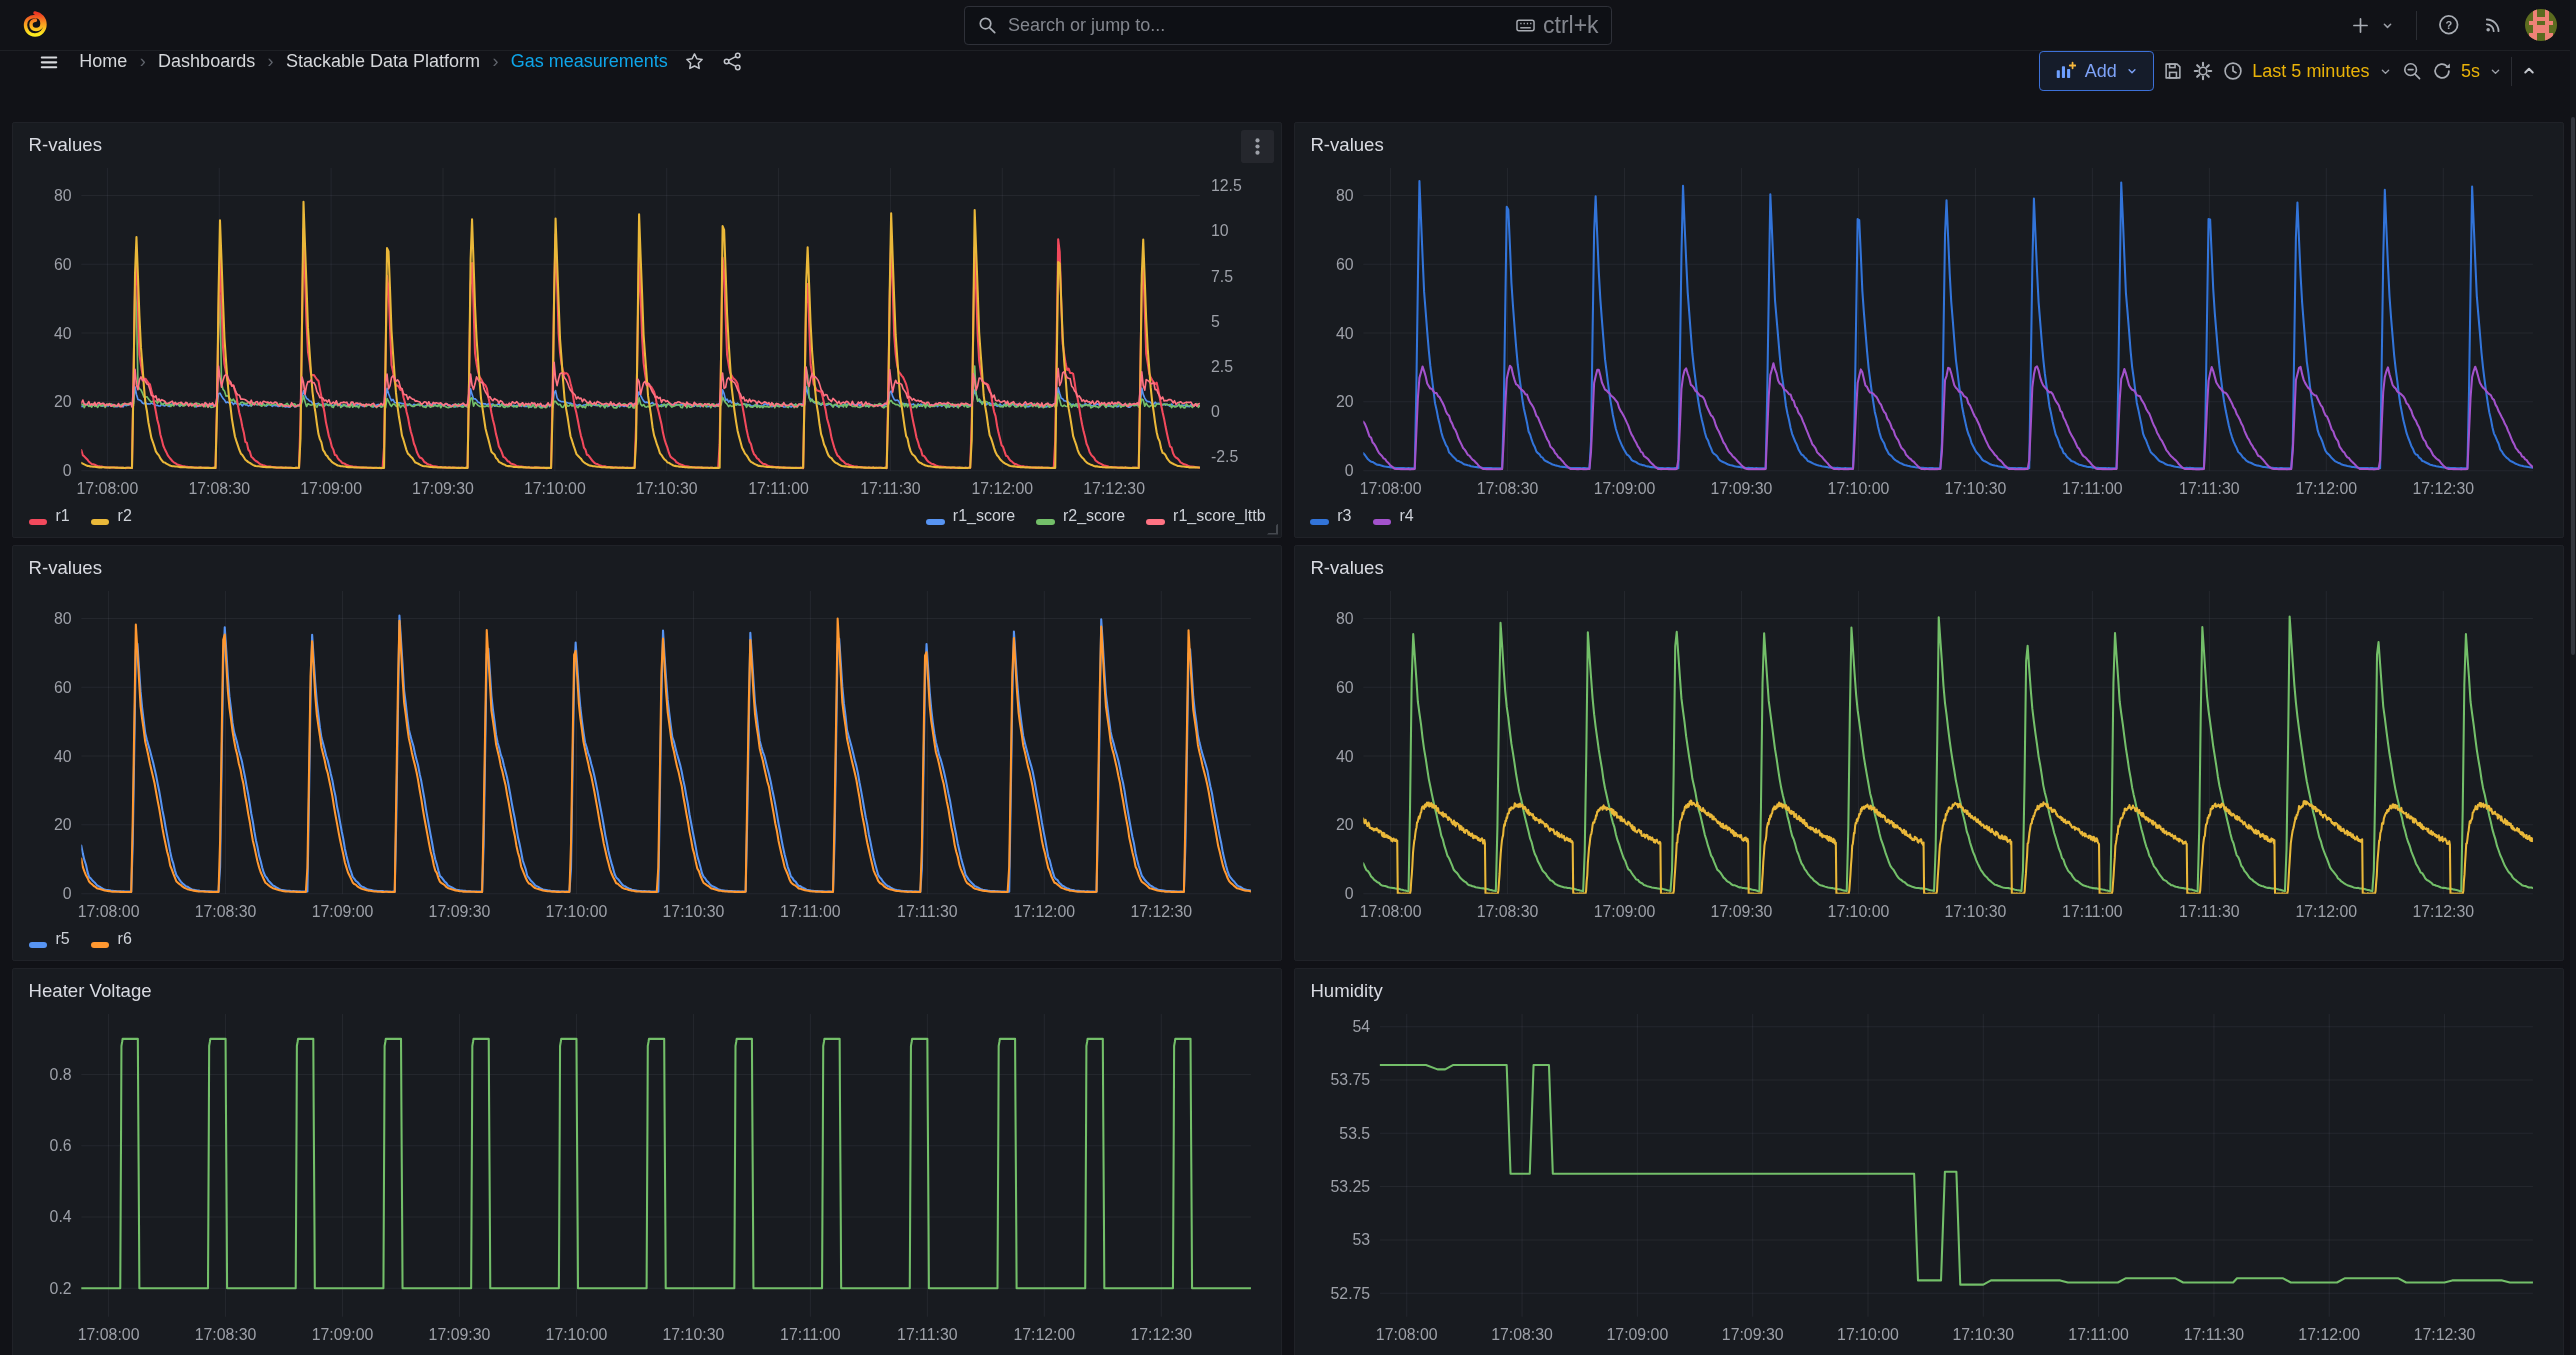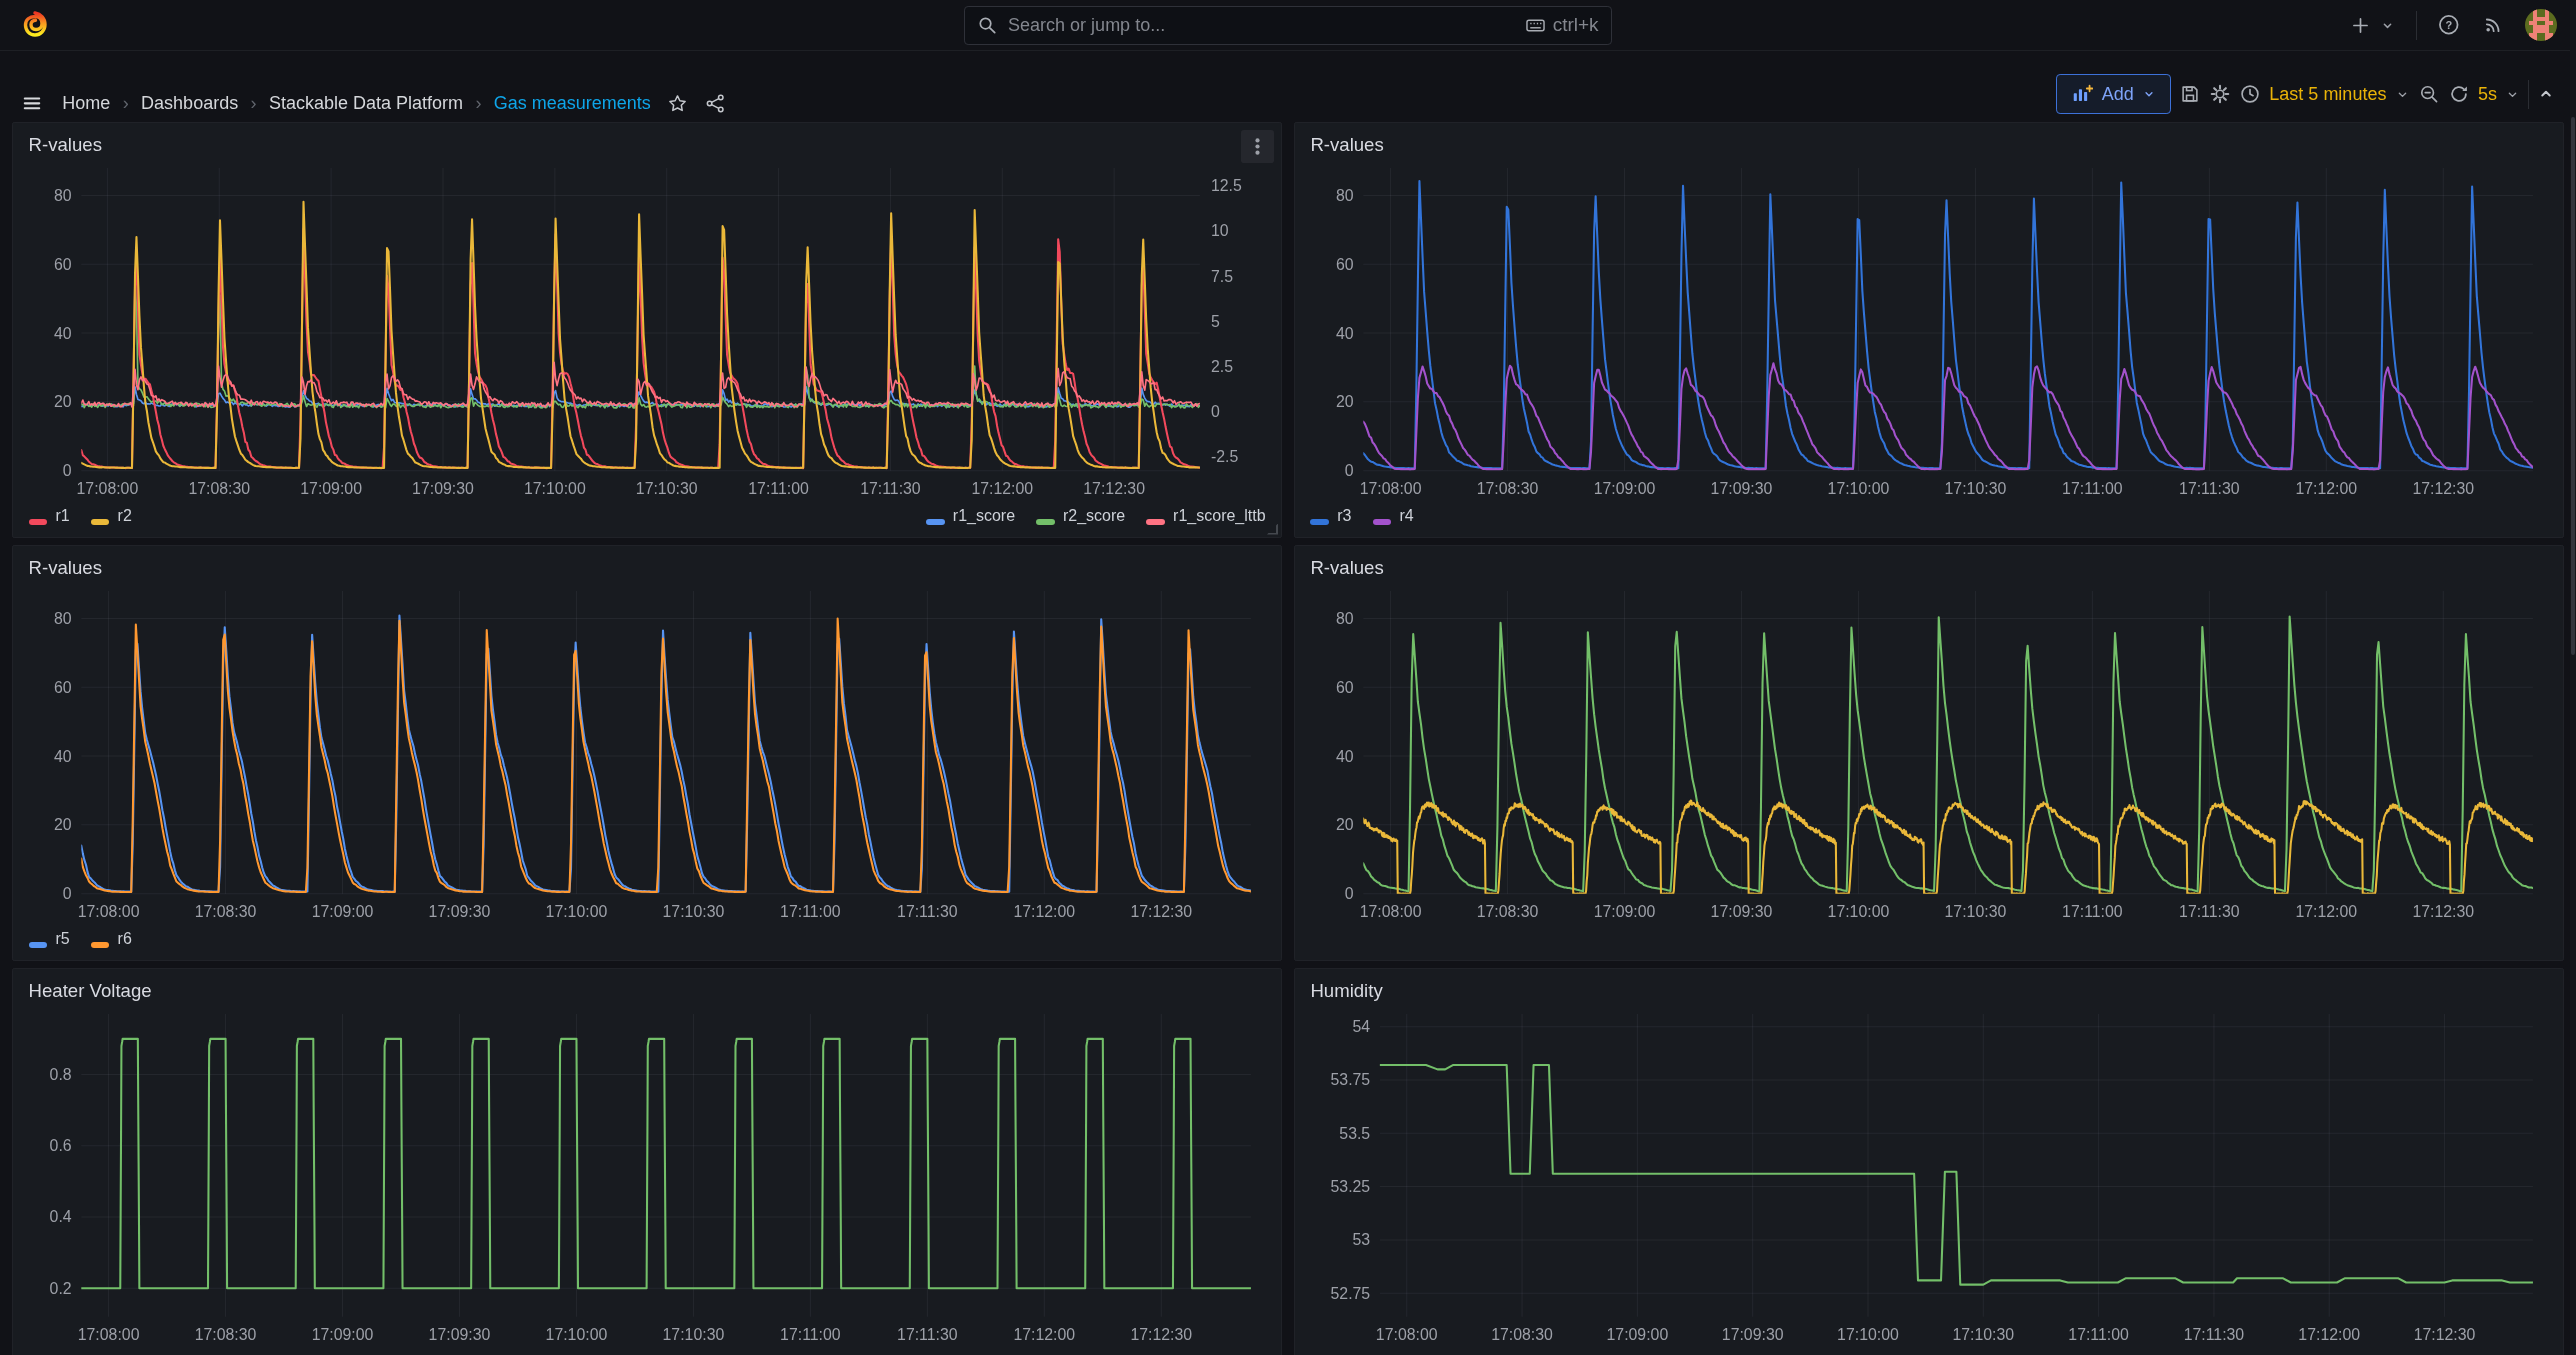--- a/index.html
+++ b/index.html
@@ -11,27 +11,27 @@
   
   .topbar { height:51px; display:flex; align-items:center; padding:0 19.3px;
     background:#111217; border-bottom:0.7px solid #1E2025; position:relative; }
   .logo { width:32px; height:32px; }
   .searchbox { position:absolute; left:50%; transform:translateX(-50%);
     width:648px; height:39px; background:#0E1015; border:0.7px solid #2F3139; border-radius:4.1px;
     display:flex; align-items:center; padding:0 12.4px; gap:9.7px; }
   .searchbox input { flex:1; background:transparent; border:none; outline:none;
     color:#9DA0A8; font-size:18px; font-family:Liberation Sans, sans-serif; }
   .searchbox input::placeholder { color:#83868E; }
-  .shortcut { display:flex; align-items:center; gap:7px; color:#83868E; font-size:19px; }
+  .shortcut { display:flex; align-items:center; gap:7px; color:#83868E; font-size:23px; }
   .topbar-right { margin-left:auto; display:flex; align-items:center; gap:21px; }
   .vdivider { width:0.7px; height:29px; background:#2B2D33; }
   .avatar { width:32px; height:32px; border-radius:50%; overflow:hidden; }
 
   
-  .navbar { height:63px; display:flex; align-items:flex-end; padding:0 21px; background:#111217; }
+  .navbar { height:63px; display:flex; align-items:flex-start; padding:0 38px; background:#111217; }
   .crumbs { display:flex; align-items:center; gap:12.4px; margin-left:19.3px; font-size:18px; }
   .crumb { color:#D5D7DB; cursor:pointer; }
   .crumb.current { color:#0ea5e9; }
   .crumb-sep { color:#61656D; font-size:18px; }
   .crumb-actions { display:flex; align-items:center; gap:16.6px; margin-left:16.6px; }
   .navbar-right { margin-left:auto; display:flex; align-items:center; gap:8px; }
   .add-btn { display:inline-flex; align-items:center; gap:8.3px; height:40px; padding:0 14px;
     border:0.7px solid #3D71D9; border-radius:4.1px; background:rgba(61,113,217,0.10);
     color:#7EA3F8; font-size:18px; cursor:pointer; }
   .tool-item { display:inline-flex; align-items:center; gap:8.3px; color:#eab308; font-size:18px; cursor:pointer; }

